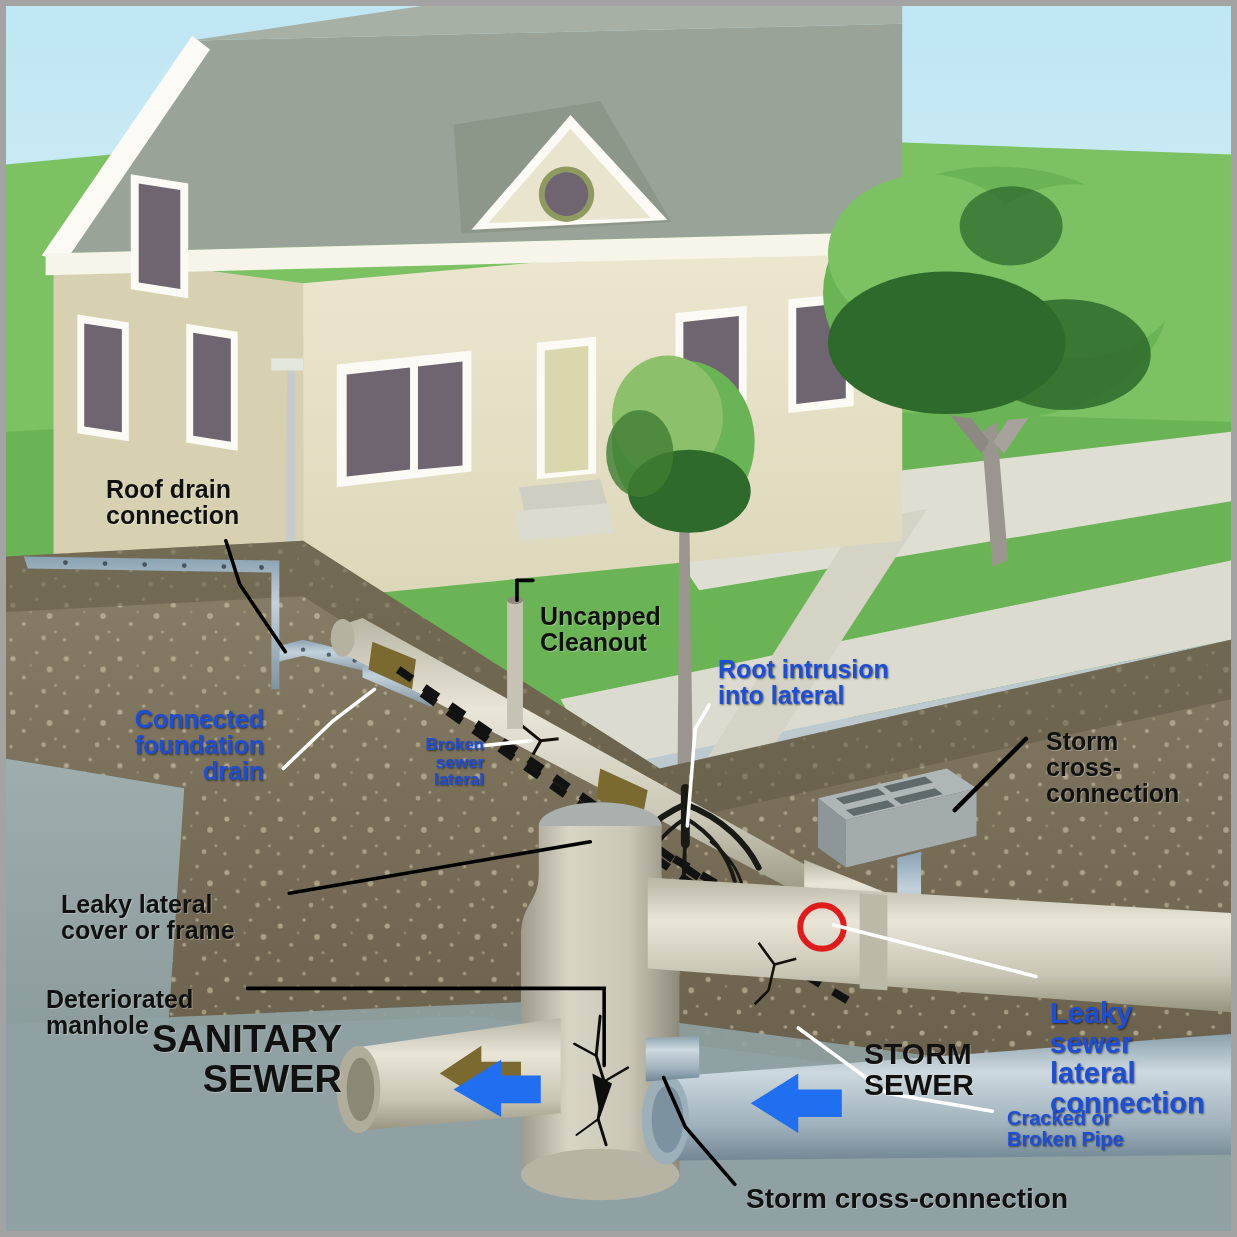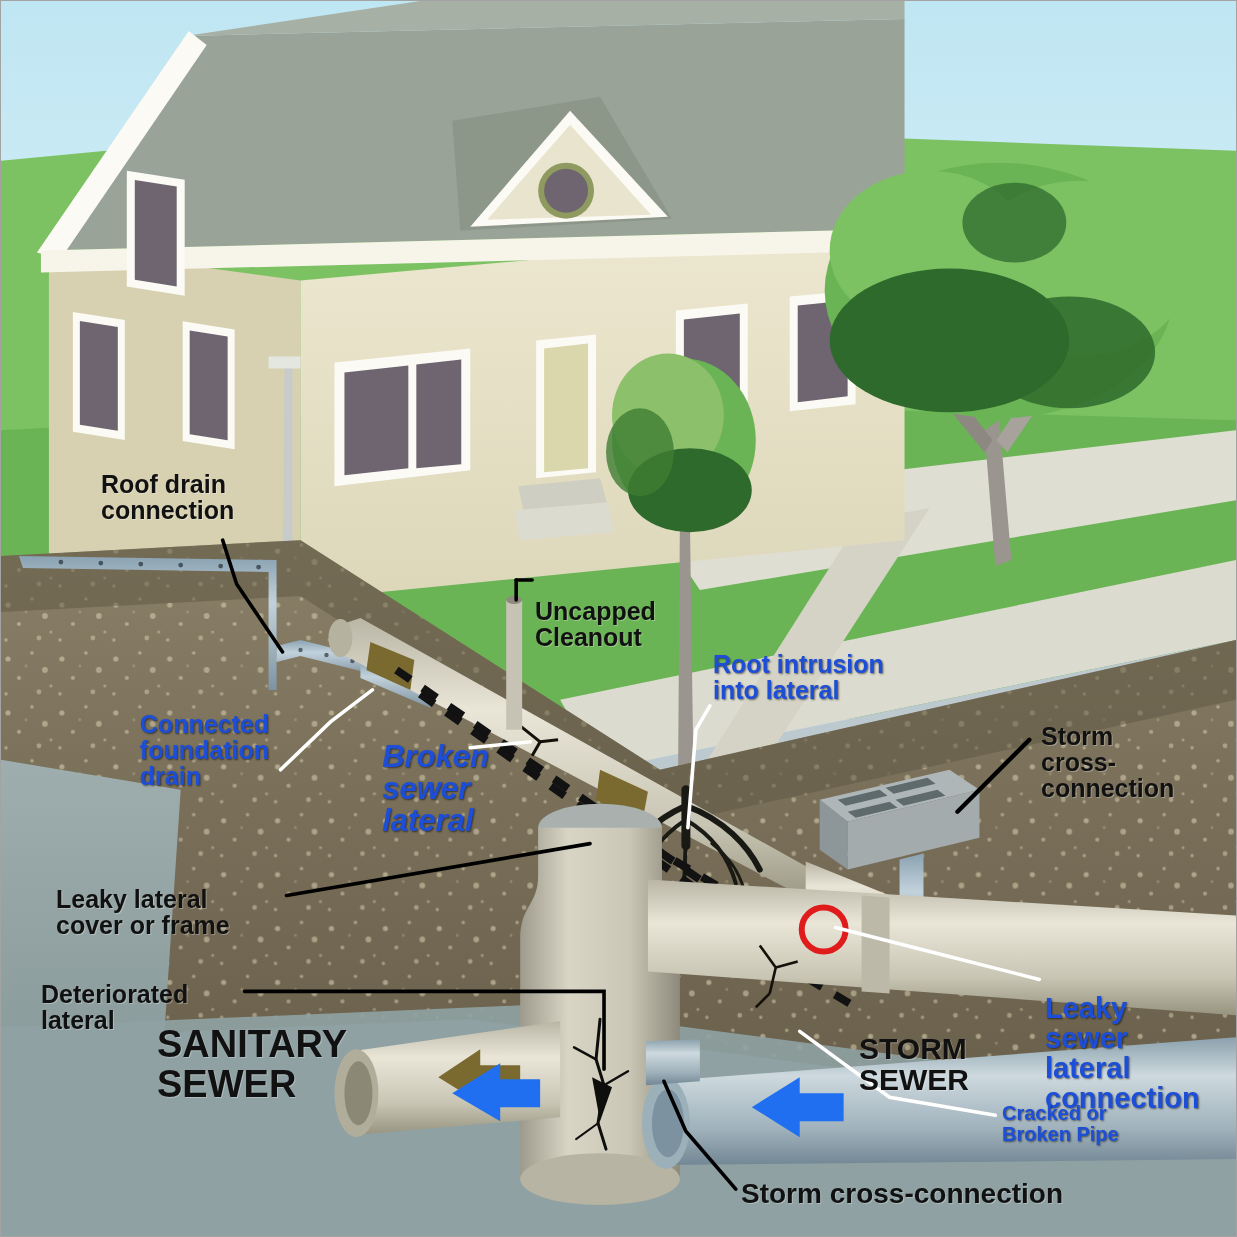--- a/index.html
+++ b/index.html
@@ -1,28 +1,28 @@
 <!DOCTYPE html>
 <html><head>
 <meta charset="utf-8">
 <title>Sewer Inflow and Infiltration Diagram</title>
 <style>
   html,body{margin:0;padding:0;background:#fff;}
   #stage{
     position:relative;width:1237px;height:1237px;overflow:hidden;
     font-family:"Liberation Sans", sans-serif;
     background:#cfe9f2;
-    border:1px solid #a3a3a3;
+    border:6px solid #a3a3a3;
     box-sizing:border-box;
   }
   #art{position:absolute;inset:0;width:100%;height:100%;}
   .lbl{position:absolute;white-space:pre;line-height:1.04;font-weight:bold;pointer-events:auto;}
   .lbl.dark{color:#111;text-shadow:1px 1px 0 rgba(255,255,255,.28);}
   .lbl.light{color:#1d4ed8;text-shadow:1px 1px 2px rgba(0,0,0,.55);}
-  .lbl.right{text-align:left;margin-top:10px;}
+  .lbl.right{text-align:right;}
 </style>
 </head>
 <body>
 
 <div id="stage">
 
 <svg id="art" viewBox="0 0 1237 1237" xmlns="http://www.w3.org/2000/svg">
   <defs>
     <linearGradient id="skyG" x1="0" y1="0" x2="0" y2="1">
       <stop offset="0" stop-color="#bfe6f3"></stop>
@@ -280,27 +280,27 @@
       <div class="lbl dark" style="left: 534px; top: 572px; font-size: 25px; margin-top: 25px;">Uncapped
 Cleanout</div>
       <div class="lbl light" style="left: 712px; top: 650px; font-size: 25px;">Root intrusion
 into lateral</div>
       <div class="lbl dark" style="left: 1040px; top: 722px; font-size: 25px;">Storm
 cross-
 connection</div>
       <div class="lbl light right" style="right: 967px; top: 700px; font-size: 25px;">Connected
 foundation
 drain</div>
-      <div class="lbl light right" style="right: 747px; top: 730px; font-size: 31px; font-style: italic;">Broken
+      <div class="lbl light right" style="right: 747px; top: 730px; font-size: 17px;">Broken
 sewer
 lateral</div>
       <div class="lbl dark" style="left: 55px; top: 885px; font-size: 25px;">Leaky lateral
 cover or frame</div>
       <div class="lbl dark" style="left: 40px; top: 980px; font-size: 25px;">Deteriorated
-lateral</div>
+manhole</div>
       <div class="lbl light" style="left: 1044px; top: 992px; font-size: 29px;">Leaky
 sewer
 lateral
 connection</div>
       <div class="lbl light" style="left: 1001px; top: 1102px; font-size: 20px;">Cracked or
 Broken Pipe</div>
       <div class="lbl dark" style="left: 858px; top: 1032px; font-size: 30px;">STORM
 SEWER</div>
       <div class="lbl dark right" style="right: 889px; top: 1014px; font-size: 38px;">SANITARY
 SEWER</div>

